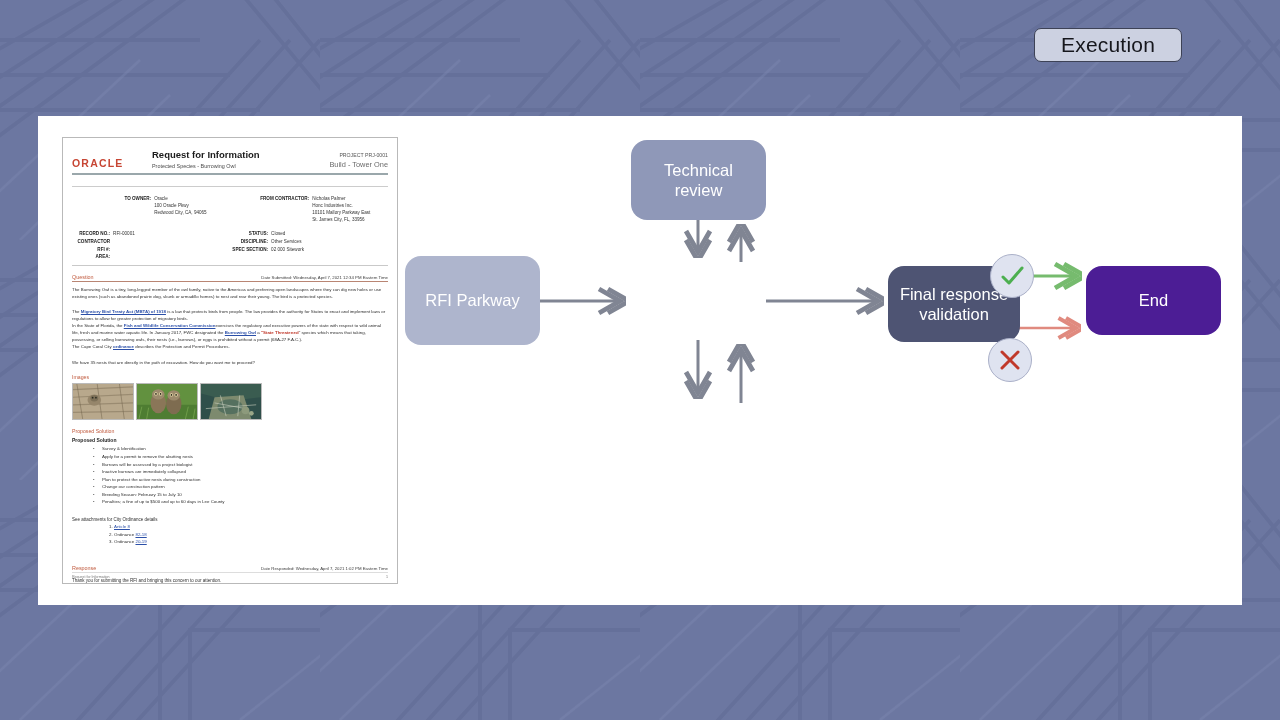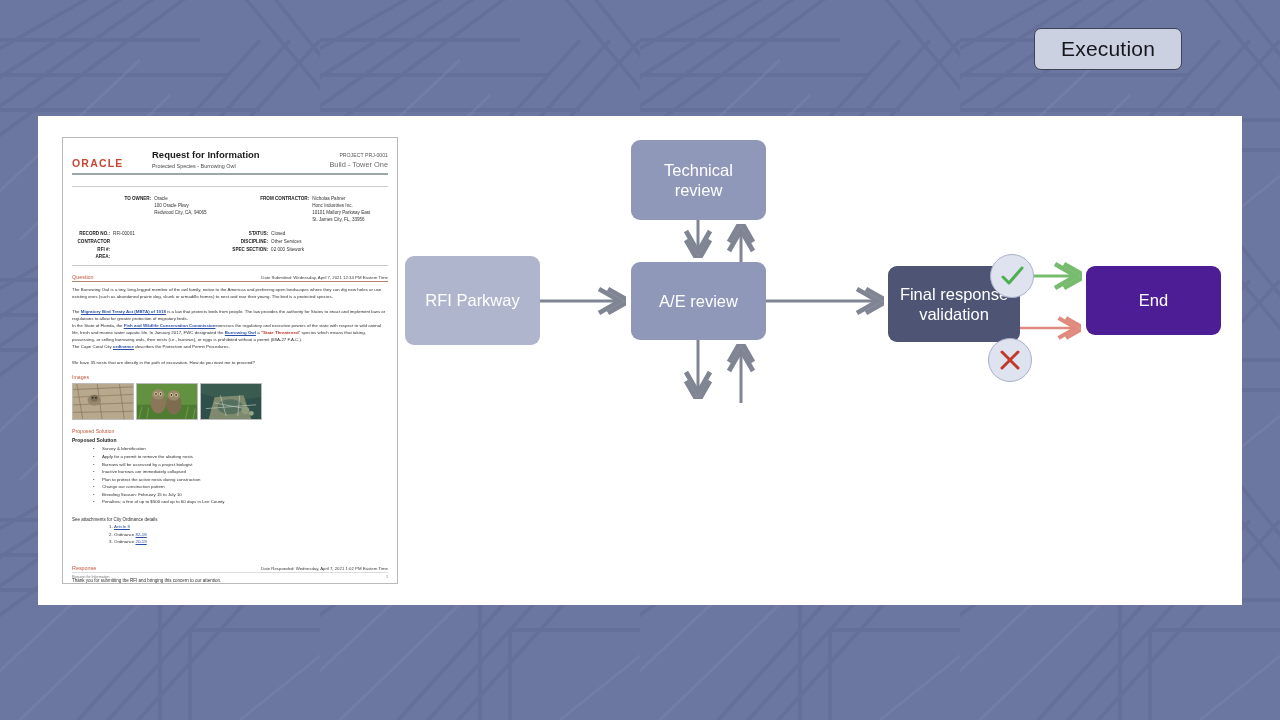--- a/index.html
+++ b/index.html
@@ -9,21 +9,21 @@
   }
   body {
     background-color: #6c77a1;
     position: relative;
   }
   #bg-texture { position: absolute; inset: 0; width: 1280px; height: 720px; }
 
   
   #execution-badge {
     position: absolute; left: 1034px; top: 28px;
-    width: 148px; height: 42px;
+    width: 148px; height: 34px;
     background: #ccd1e1;
     border: 1.5px solid #3d4256;
     border-radius: 7px;
     display: flex; align-items: center; justify-content: center;
     font-size: 21px; color: #15161c; letter-spacing: .2px;
   }
 
   
   #slide-panel {
     position: absolute; left: 38px; top: 116px;
@@ -105,21 +105,21 @@
   .doc-footer {
     position: absolute; left: 9px; right: 9px; bottom: 4px;
     display: flex; justify-content: space-between;
     font-size: 3.6px; color: #777;
     border-top: .5px solid #ddd; padding-top: 2px;
   }
 
   
   #flow { position: absolute; left: 0; top: 0; width: 1204px; height: 489px; }
   .node {
-    position: absolute; border-radius: 9px;
+    position: absolute; border-radius: 16px;
     display: flex; align-items: center; justify-content: center;
     text-align: center; color: #ffffff; font-size: 16.5px; line-height: 1.22;
     padding: 8px 10px;
   }
   #node-rfi-creation { left: 367px; top: 140px; width: 135px; height: 89px;
     background: #aeb5cd; color: #ffffff; }
   #node-ae-review { left: 593px; top: 146px; width: 135px; height: 78px; background: #8f98b8; }
   #node-technical-review { left: 593px; top: 24px; width: 135px; height: 80px; background: #8f98b8; }
   #node-consultant-clarification { left: 593px; top: 287px; width: 135px; height: 80px; background: #8f98b8; }
   #node-final-validation { left: 850px; top: 150px; width: 132px; height: 76px; background: #4e5473; }
@@ -359,23 +359,20 @@
       <line x1="975" y1="160" x2="1038" y2="160" stroke="#76bb6e" stroke-width="3" marker-end="url(#ah-green)"></line>
       <line x1="975" y1="212" x2="1038" y2="212" stroke="#e08a7f" stroke-width="2.5" marker-end="url(#ah-red)"></line>
     </svg>
 
     <div class="node" id="node-rfi-creation">
       <span>RFI Parkway</span>
     </div>
     <div class="node" id="node-technical-review">
       <span>Technical review</span>
     </div>
-    <div class="node" id="node-ae-review">
-      <span>A/E review</span>
-    </div>
     <div class="node" id="node-final-validation">
       <span>Final response validation</span>
     </div>
     <div class="node" id="node-end">
       <span>End</span>
     </div>
 
     <div class="gate" id="gate-approve">
       <svg width="28" height="28" viewBox="0 0 28 28">
         <path d="M5,15 L11,21 L24,6" fill="none" stroke="#4caf50" stroke-width="3" stroke-linecap="round" stroke-linejoin="round"></path>

